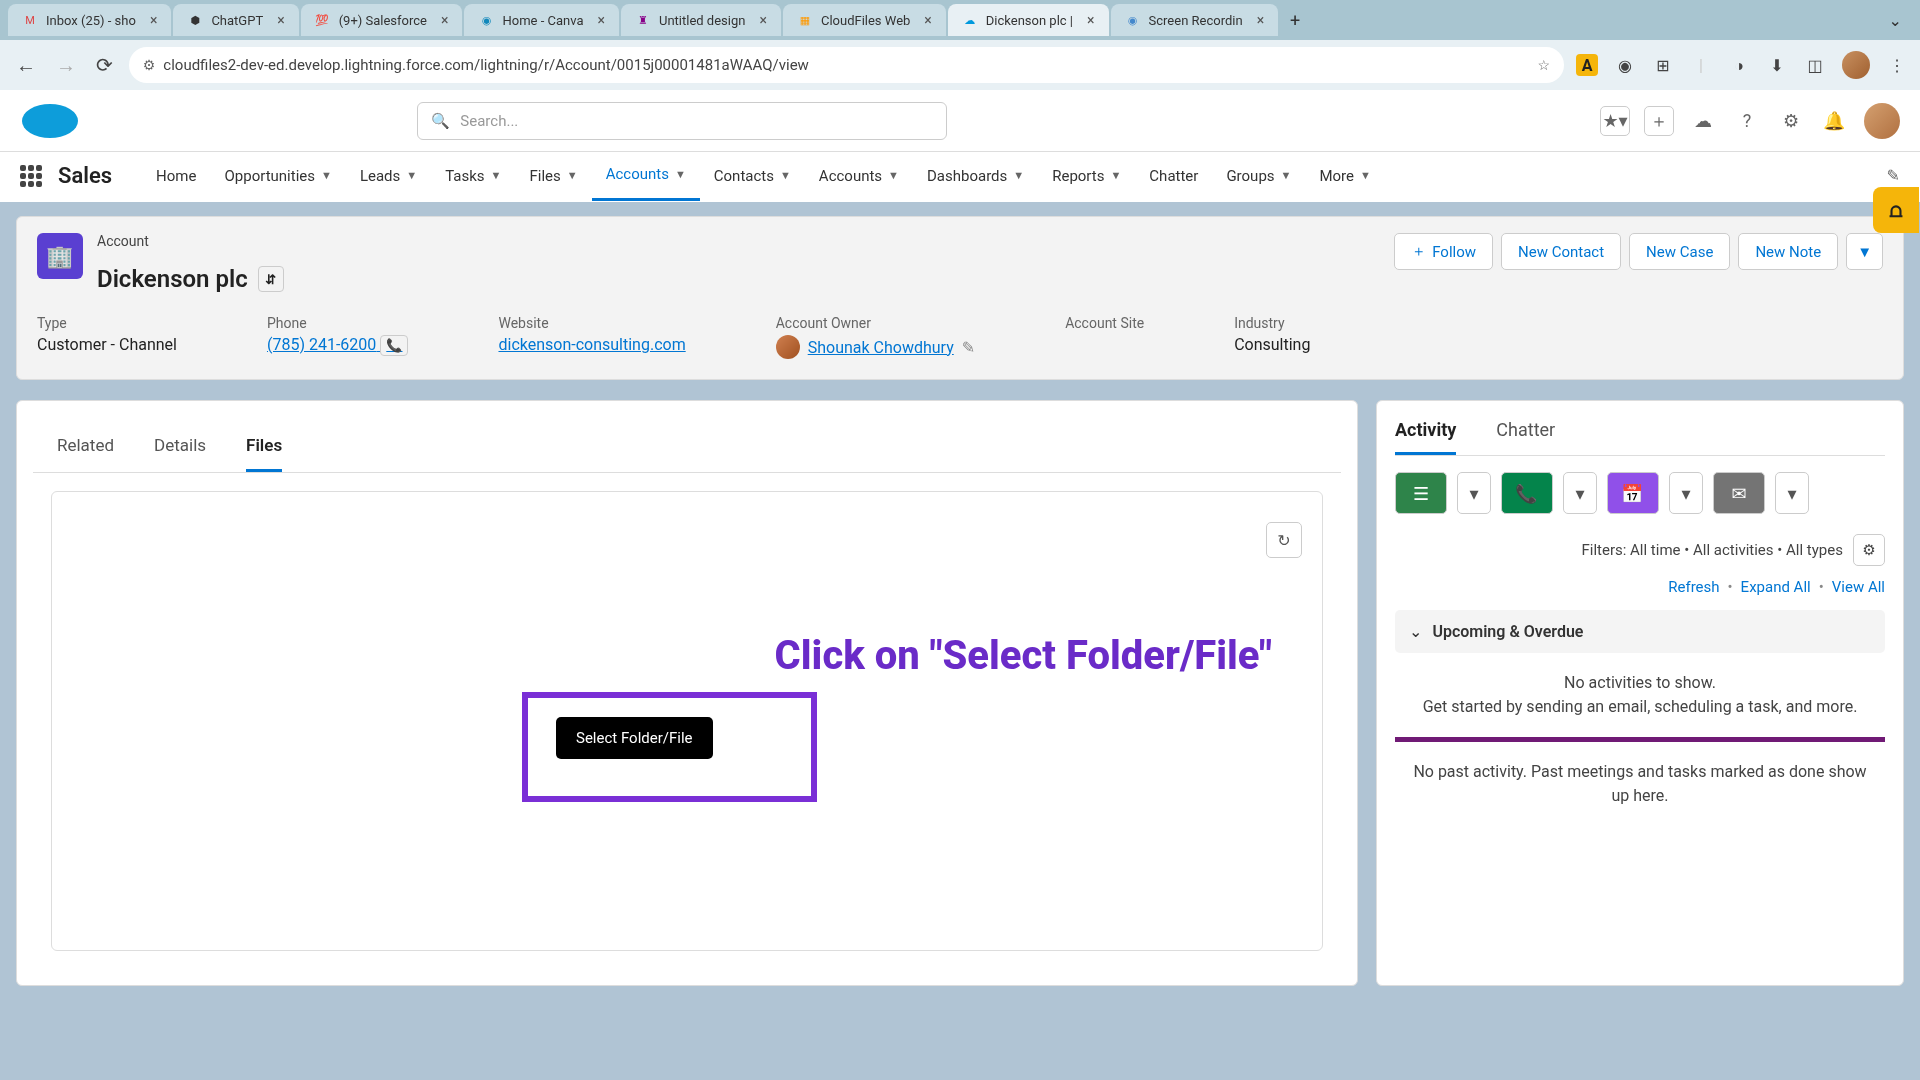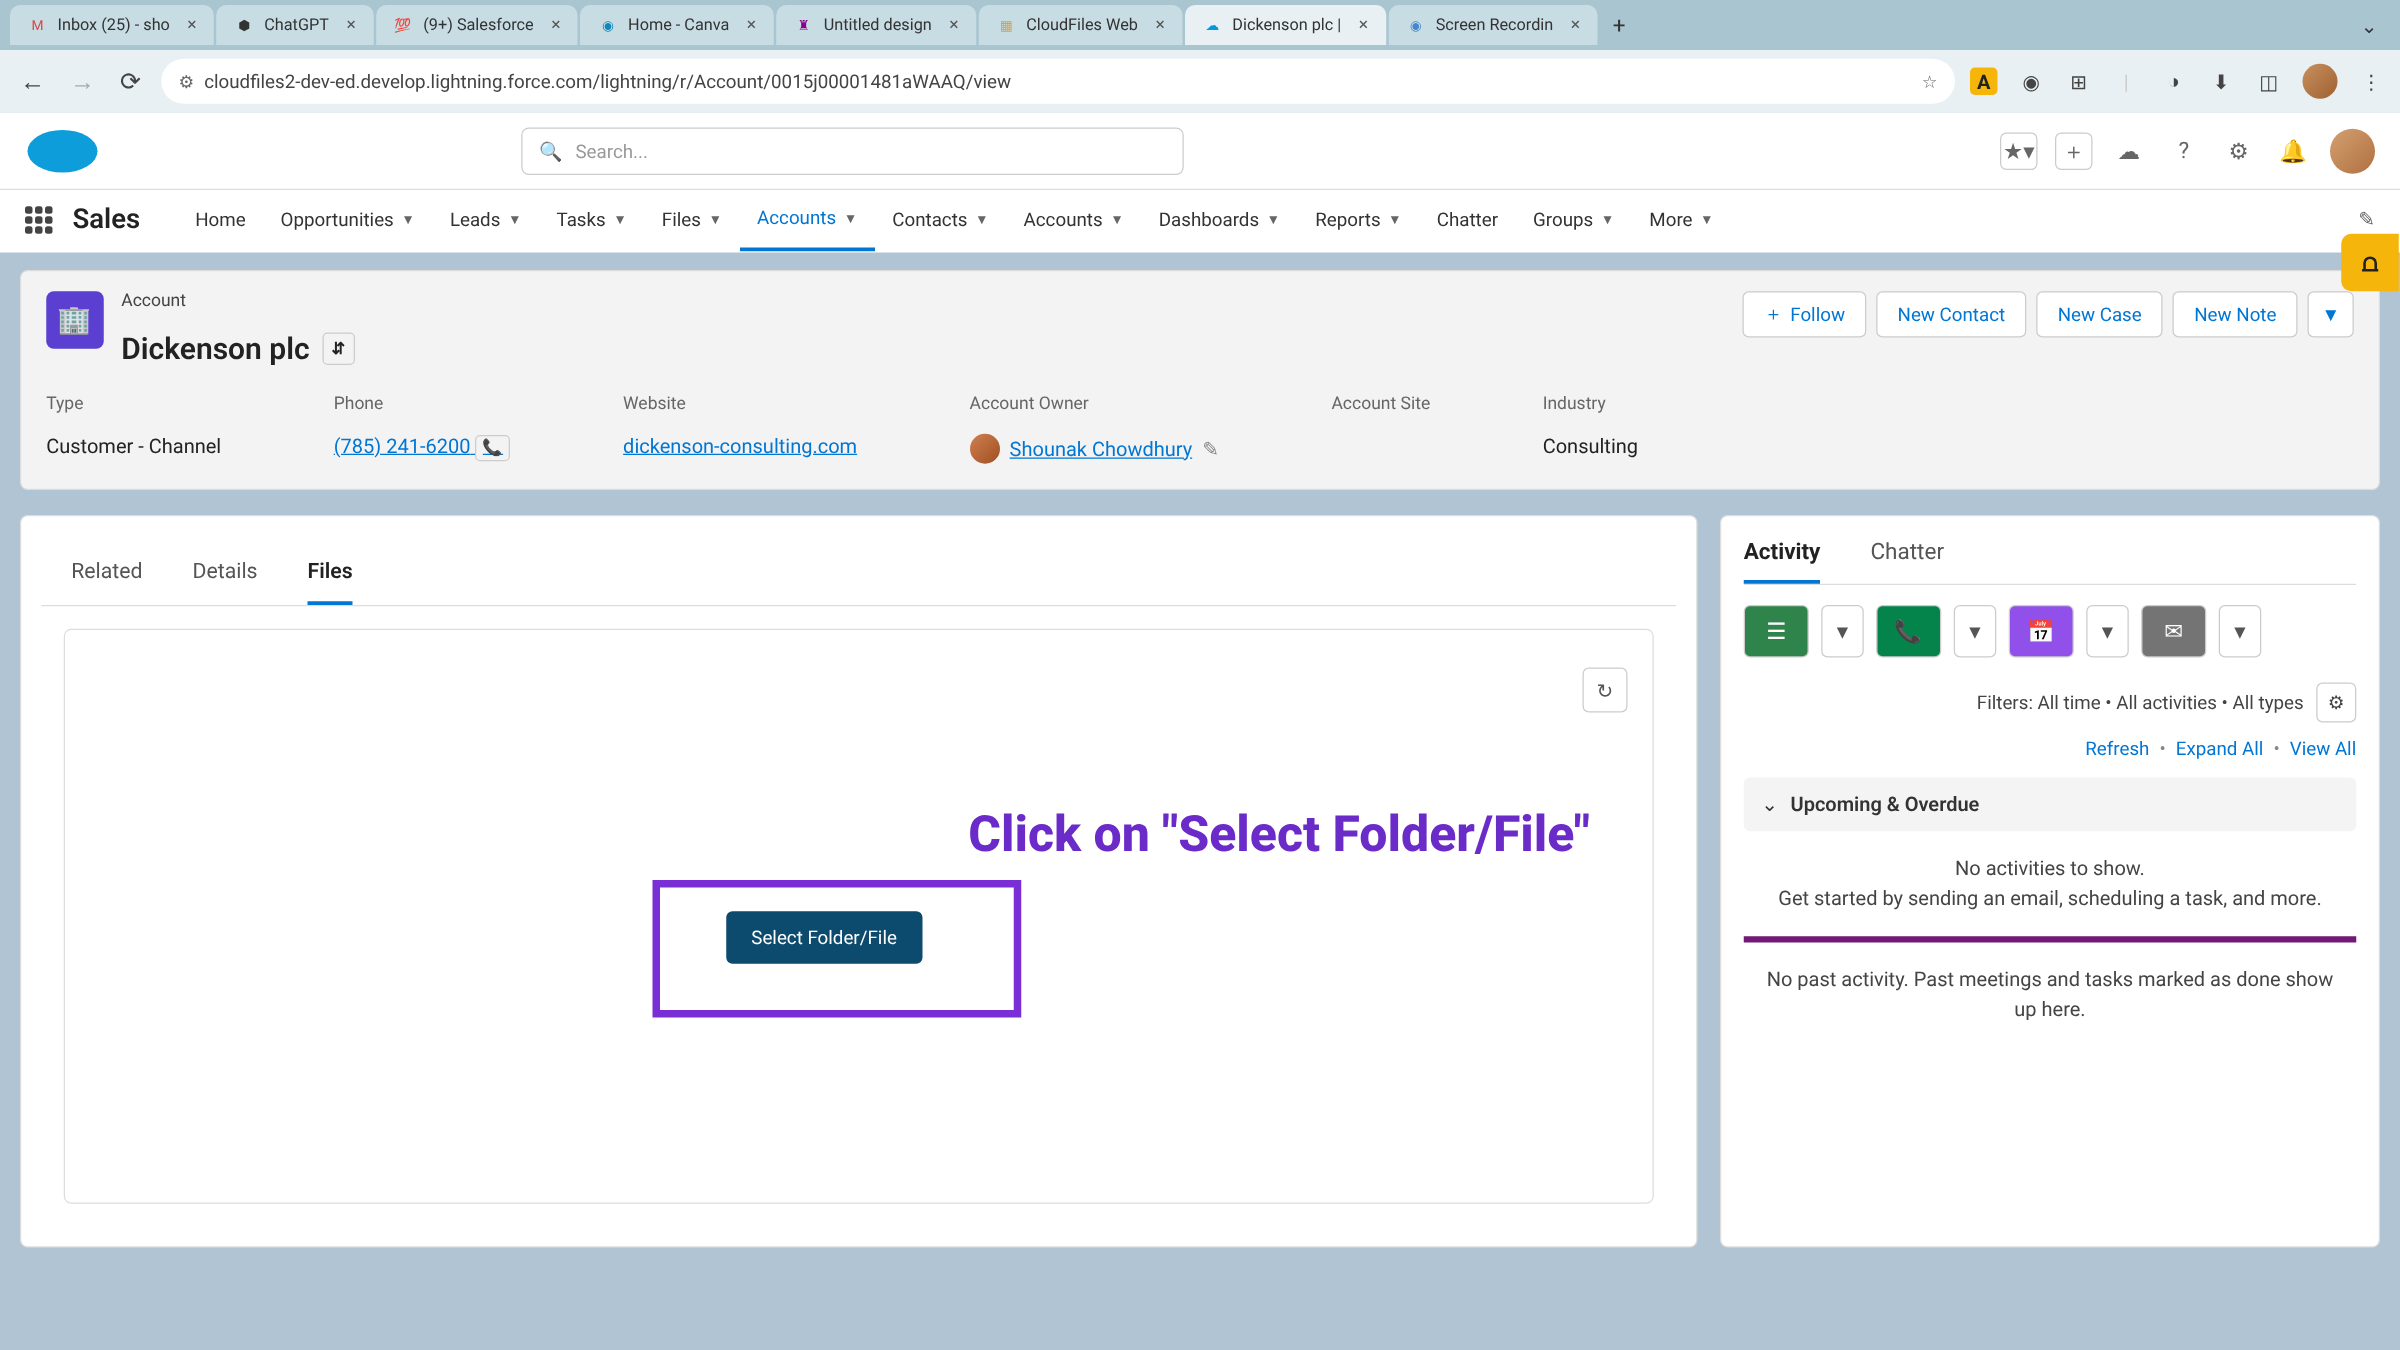--- a/index.html
+++ b/index.html
@@ -52,39 +52,39 @@
 .rec-type { font-size:14px; color:#444; }
 .rec-name { font-size:24px; font-weight:600; color:#222; display:flex; align-items:center; gap:10px;margin-top:16px;}
 .hier-btn { width:26px; height:26px; border:1px solid #ccc; border-radius:4px; display:inline-flex; align-items:center; justify-content:center; font-size:13px; cursor:pointer;}
 .rec-actions { display:flex; gap:8px; }
 .act-btn { background:#fff; border:1px solid #ccc; border-radius:5px; padding:8px 16px; font-size:15px; color:#0176d3; cursor:pointer; display:flex; align-items:center; gap:6px;}
 .act-btn.drop { padding:8px 10px; }
 .side-badge { position:absolute; right:-16px; top:-30px; width:46px; height:46px; background:#f5b50a; border-radius:8px 0 0 8px; display:flex; align-items:center;justify-content:center; color:#222; font-weight:bold; font-size:20px;}
 
 .rec-fields { display:flex; gap:90px; margin-top:22px; }
 .fld { }
-.fld-label { font-size:14px; color:#666; margin-bottom:16px; }
+.fld-label { font-size:14px; color:#666; margin-bottom:4px; }
 .fld-val { font-size:16px; color:#222; }
 .fld-val.link { color:#0176d3; text-decoration:underline; cursor:pointer; }
 .owner { display:flex; align-items:center; gap:8px;}
 .owner-av { width:24px;height:24px;border-radius:50%;background:linear-gradient(135deg,#d08050,#a05020);}
 
 
 .cols { display:flex; gap:18px; margin-top:20px; }
 .card { background:#fff; border:1px solid #ddd; border-radius:6px; }
 .left-card { flex:1; min-height:560px; padding:16px; }
 .right-card { width:528px; padding:18px; }
 
 .rec-tabs { display:flex; gap:40px; padding:18px 24px 0; border-bottom:1px solid #ddd;}
 .rec-tab { padding-bottom:14px; font-size:17px; color:#555; cursor:pointer;}
 .rec-tab.active { color:#222; font-weight:600; border-bottom:3px solid #0176d3; }
 
 .files-body { border:1px solid #ddd; border-radius:6px; margin:18px; height:460px; position:relative;}
 .refresh-btn { position:absolute; top:30px; right:20px; width:36px;height:36px; border:1px solid #ccc; border-radius:5px; display:flex;align-items:center;justify-content:center; cursor:pointer; color:#555;}
-.select-btn { position:absolute; top:225px; left:529px; background:#0c4a6e; color:#fff; border:none; border-radius:5px; padding:12px 20px; font-size:15px; cursor:pointer; }
+.select-btn { position:absolute; top:225px; left:504px; background:#000000; color:#fff; border:none; border-radius:5px; padding:12px 20px; font-size:15px; cursor:pointer; }
 .highlight-box { position:absolute; top:200px; left:470px; width:295px; height:110px; border:6px solid #7a2fd6; }
 .callout { position:absolute; top:140px; right:50px; font-size:40px; font-weight:800; color:#6a2bc8; }
 
 
 .act-tabs { display:flex; gap:40px; border-bottom:1px solid #ddd; margin-bottom:16px;}
 .act-tab { padding-bottom:12px; font-size:18px; color:#555; cursor:pointer;}
 .act-tab.active { color:#222; font-weight:700; border-bottom:3px solid #0176d3;}
 .quick-row { display:flex; gap:10px;}
 .qbtn { width:52px; height:42px; border:1px solid #ccc; border-radius:5px; display:flex; align-items:center;justify-content:center; cursor:pointer; font-size:18px; color:#fff;}
 .qbtn.task{background:#2e844a;}

